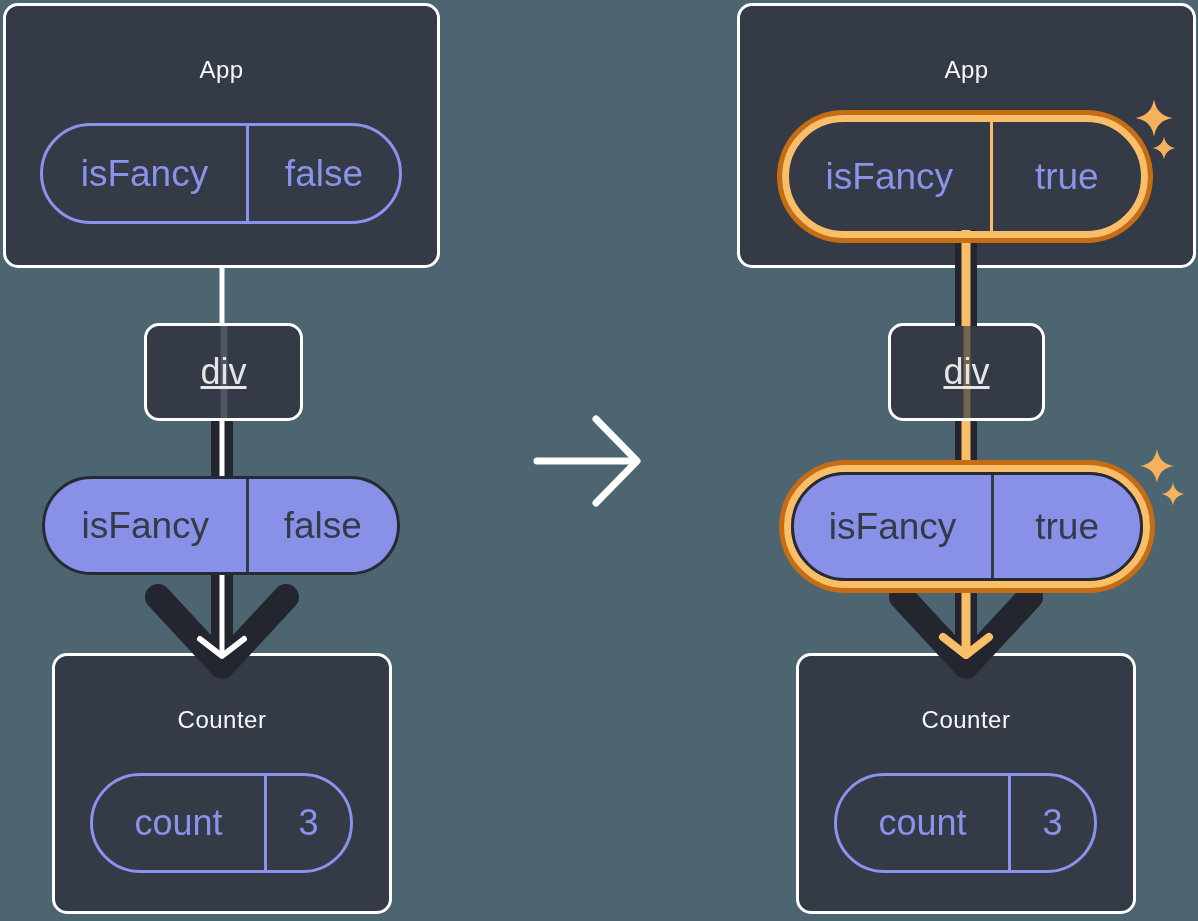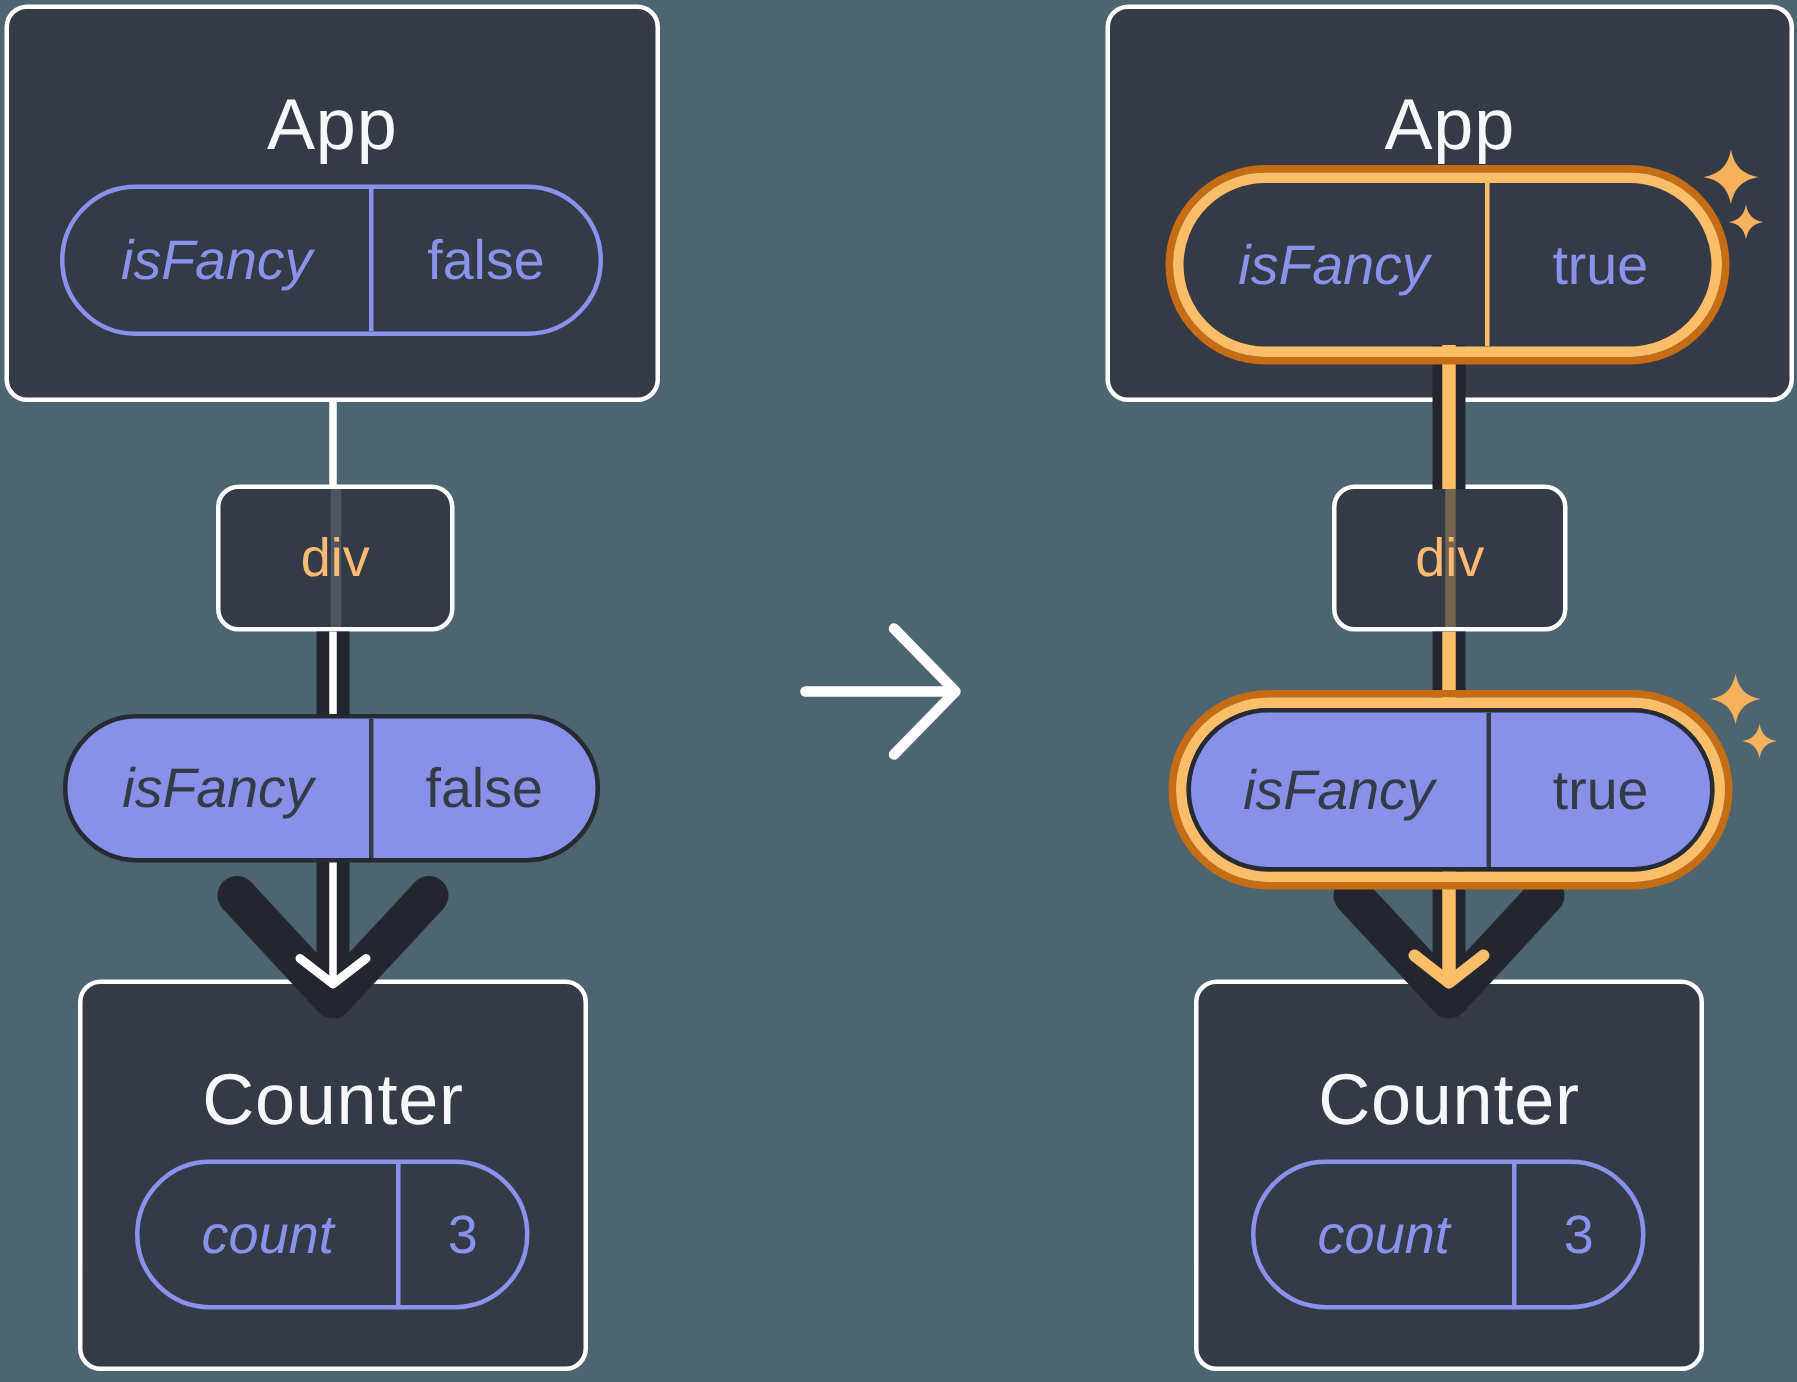--- a/index.html
+++ b/index.html
@@ -5,41 +5,41 @@
   html,body{margin:0;padding:0;background:#4D6570;}
   .canvas{
     position:relative;width:1198px;height:921px;background:#4D6570;
     font-family:"Liberation Sans",sans-serif;overflow:hidden;
   }
   .card{
     position:absolute;background:#343A46;border:3px solid #FFFFFF;
     border-radius:15px;box-sizing:border-box;z-index:1;
   }
   .card-title{
-    color:#F6F7F9;font-size:48px;text-align:center;margin-top:50px;
+    color:#F6F7F9;font-size:24px;text-align:center;margin-top:50px;
     position:relative;z-index:3;letter-spacing:.5px;
   }
   .div-card{display:flex;align-items:center;justify-content:center;}
-  .div-label{color:#fdba74;font-size:36px;position:relative;z-index:3;}
+  .div-label{color:#e5e5e5;font-size:36px;position:relative;z-index:3;text-decoration:underline;}
   .div-stripe{
     position:absolute;left:50%;top:0;bottom:0;width:7px;
     transform:translateX(-50%);z-index:2;
   }
   .div-stripe.before{background:rgba(220,228,255,0.16);}
   .div-stripe.after{background:rgba(251,190,104,0.32);}
   .connector-layer{position:absolute;left:0;top:0;z-index:2;pointer-events:none;}
   .pill{
     position:absolute;display:flex;box-sizing:border-box;border-radius:999px;
     font-size:37px;z-index:3;overflow:hidden;
   }
   .pill .cell{
     display:flex;align-items:center;justify-content:center;
     box-sizing:border-box;height:100%;
   }
-  .pill .cell.k{width:57%;font-style:italic;}
+  .pill .cell.k{width:57%;}
   .pill .cell.v{width:43%;}
   .pill.counter-pill .cell.k{width:66.5%;}
   .pill.counter-pill .cell.v{width:33.5%;}
   .pill.outlined{border:3px solid #8A92EC;color:#8A93EC;background:transparent;}
   .pill.outlined .cell.v{border-left:3px solid #8A92EC;}
   .pill.filled{background:#8890E8;border:3px solid #262A33;color:#343A46;}
   .pill.filled .cell.v{border-left:3px solid #343A46;}
   .bold{font-weight:normal;}
   .fancy{
     position:absolute;box-sizing:border-box;border-radius:999px;

